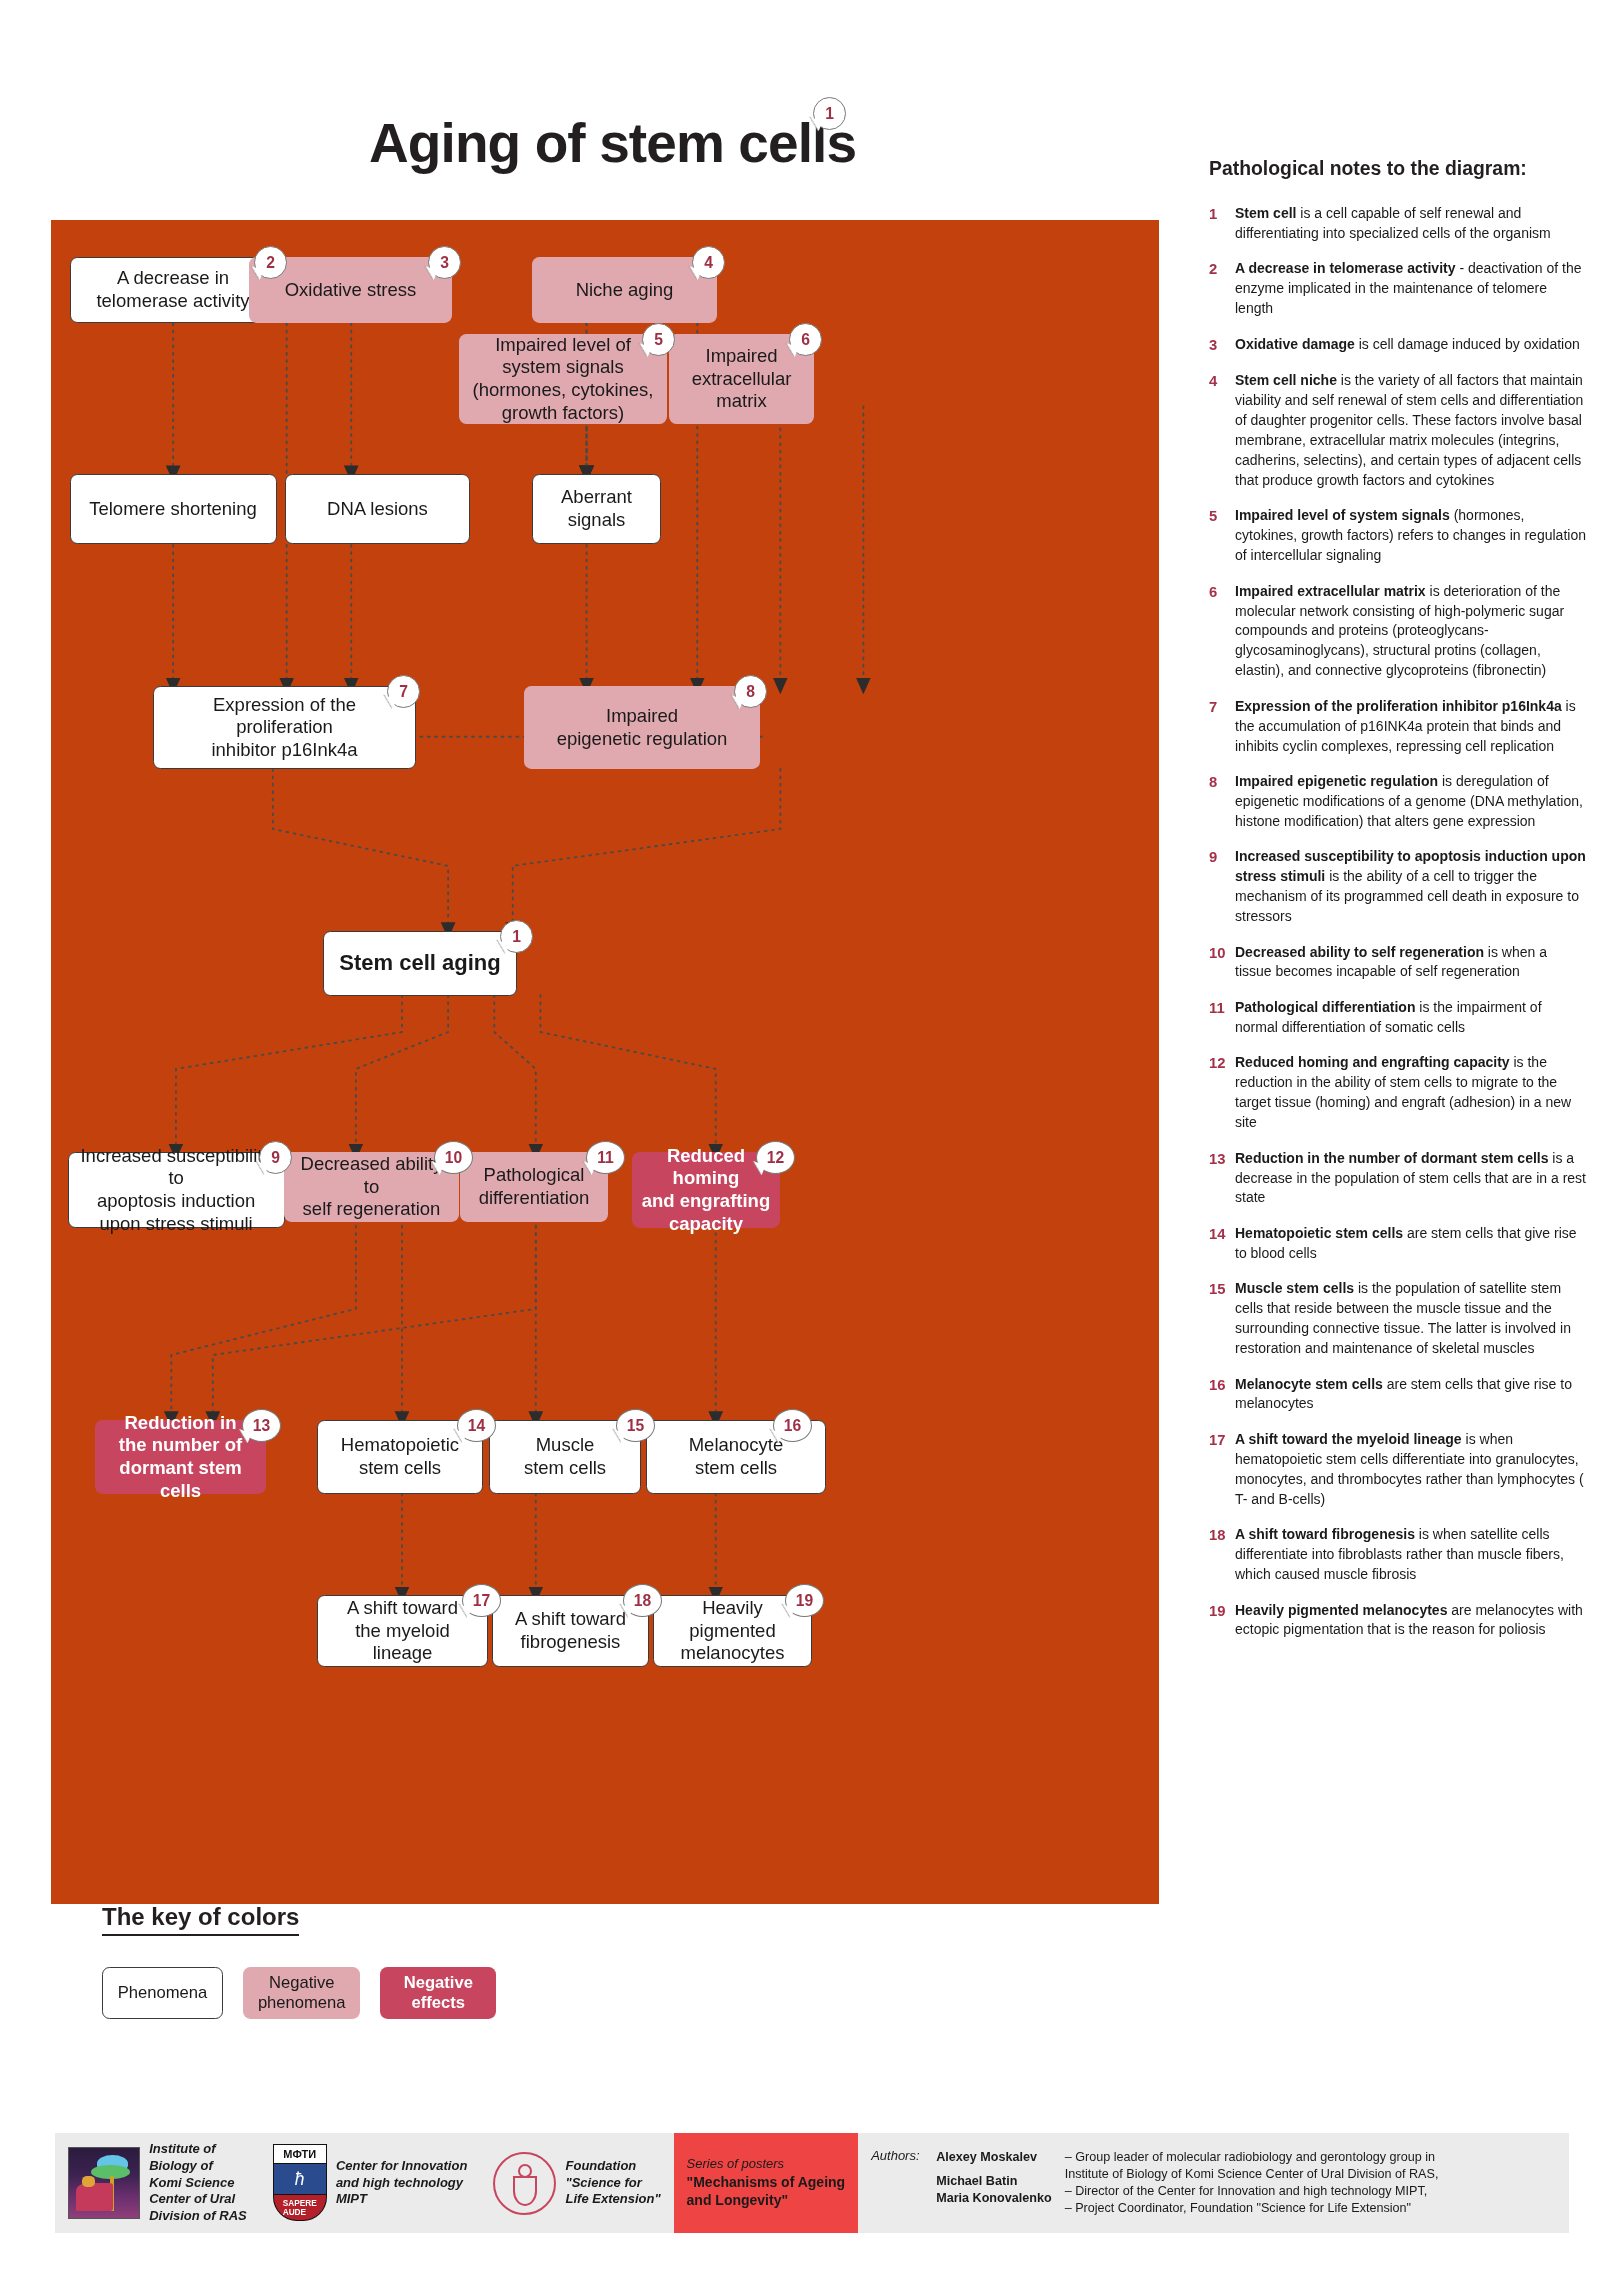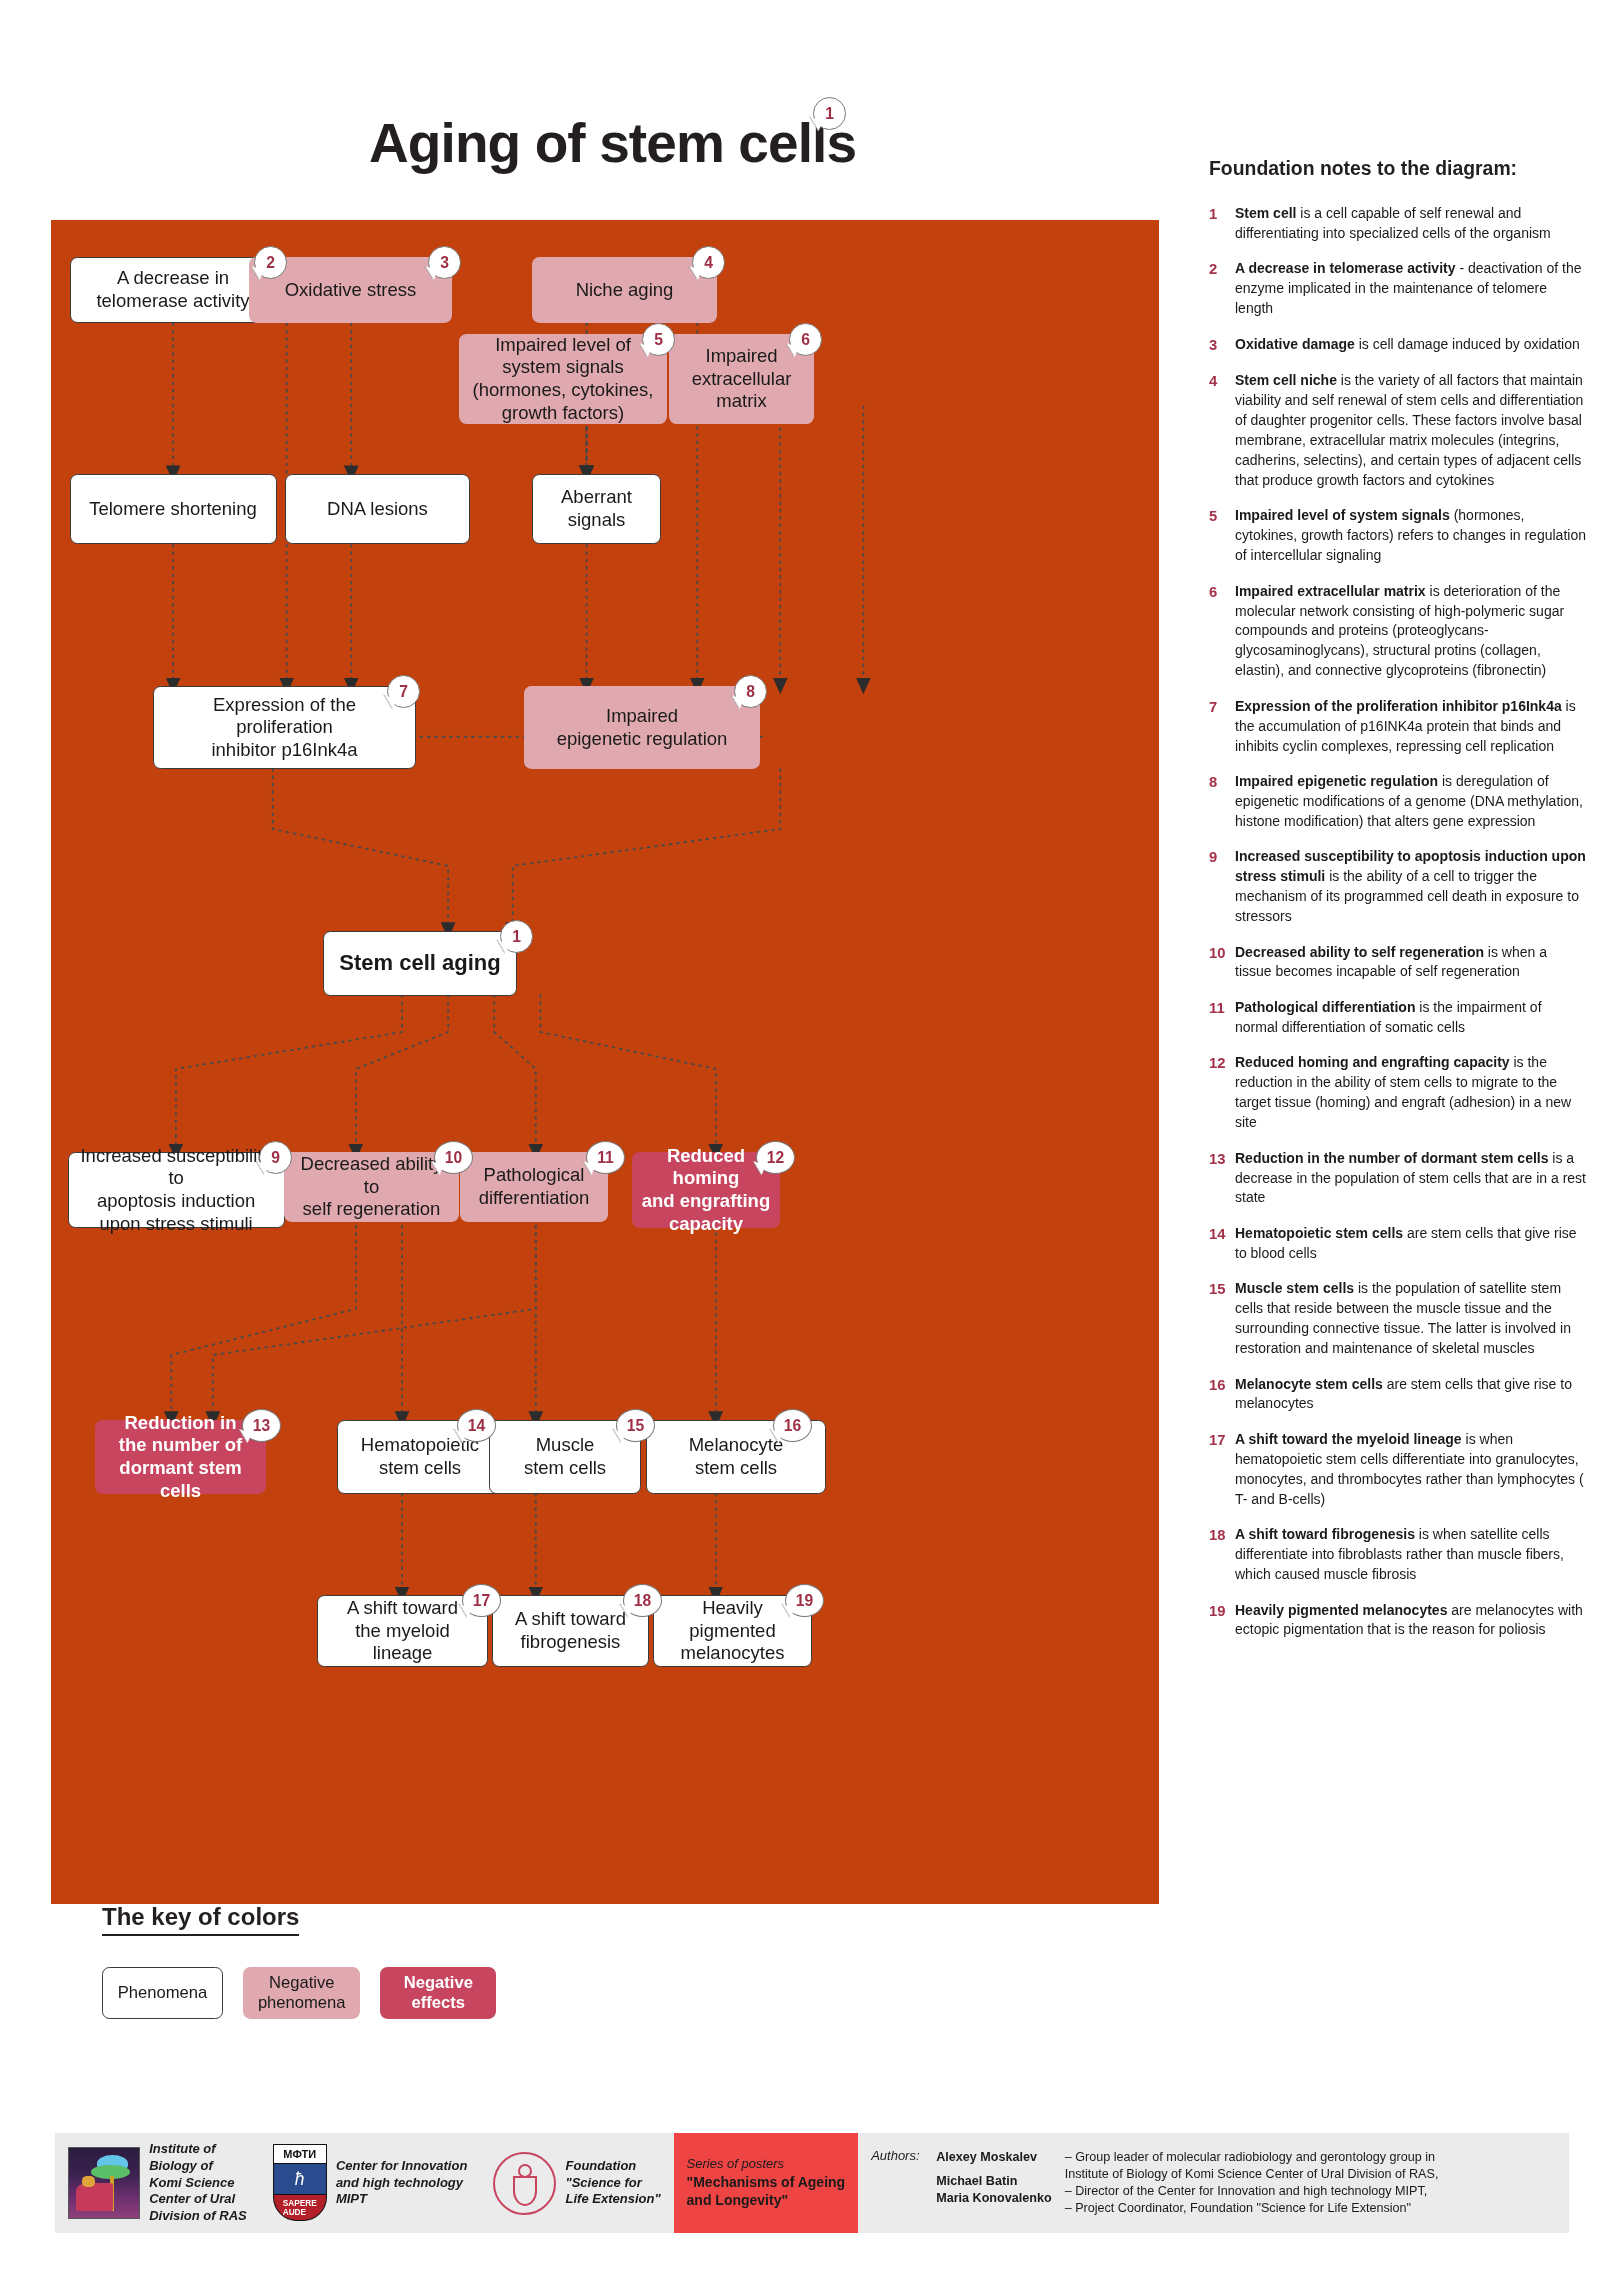--- a/index.html
+++ b/index.html
@@ -272,21 +272,21 @@
     </div>
   <div class="badge wide" style="left:705px;top:921px;">12</div>
 
   <div class="node n-red" style="left:44px;top:1200px;width:171px;height:74px;">
     <span class="label" style="white-space: pre-line;">Reduction in
 the number of
 dormant stem cells</span>
     </div>
   <div class="badge wide" style="left:191px;top:1189px;">13</div>
 
-  <div class="node n-white" style="left:266px;top:1200px;width:166px;height:74px;margin-left:20px;">
+  <div class="node n-white" style="left:266px;top:1200px;width:166px;height:74px;">
     <span class="label" style="white-space: pre-line;">Hematopoietic
 stem cells</span>
     </div>
   <div class="badge wide" style="left:406px;top:1189px;">14</div>
 
   <div class="node n-white" style="left:438px;top:1200px;width:152px;height:74px;">
     <span class="label" style="white-space: pre-line;">Muscle
 stem cells</span>
     </div>
   <div class="badge wide" style="left:565px;top:1189px;">15</div>
@@ -327,21 +327,21 @@
 phenomena</span>
       </div>
     <div class="key-box key-red">
       <span style="white-space: pre-line;">Negative
 effects</span>
       </div>
   </div>
 </div>
 
 <div id="notes-panel">
-  <div id="notes-heading">Foundation notes to the diagram:</div>
+  <div id="notes-heading">Pathological notes to the diagram:</div>
   <div id="notes-list">
       <div class="note-row">
         <div class="note-num">1</div>
         <div class="note-text"><b>Stem cell</b> is a cell capable of self renewal and differentiating into specialized cells of the organism</div>
       </div>
       <div class="note-row">
         <div class="note-num">2</div>
         <div class="note-text"><b>A decrease in telomerase activity</b> - deactivation of the enzyme implicated in the maintenance of telomere length</div>
       </div>
       <div class="note-row">

